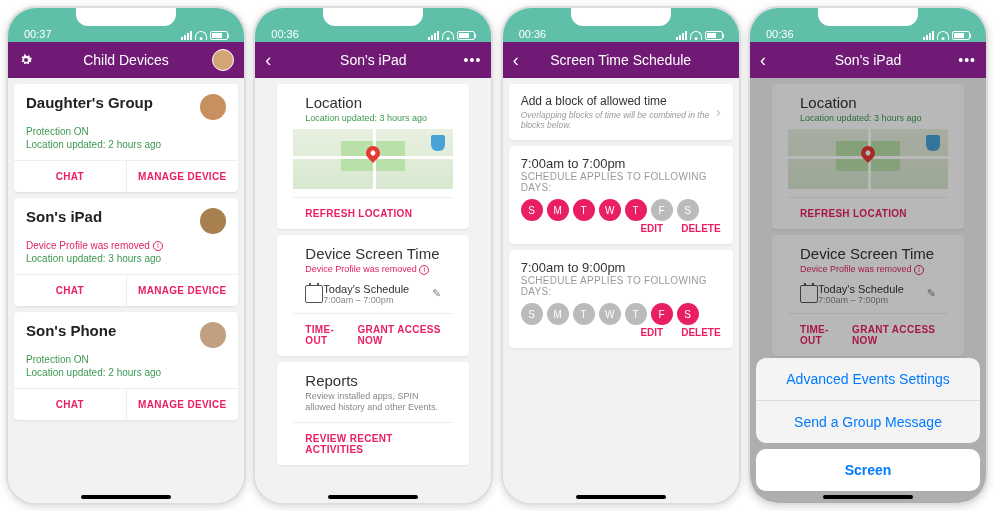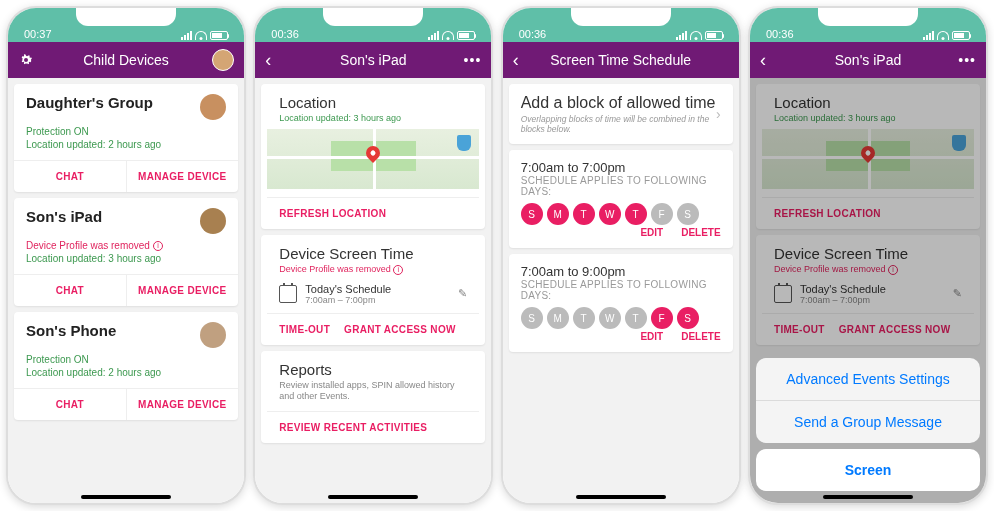--- a/index.html
+++ b/index.html
@@ -28,47 +28,47 @@
 .avatar.a2{background:#a88050}
 .avatar.a3{background:#c0a080}
 .status-on{font-size:10px;color:#3d9950;margin-top:6px}
 .status-warn{font-size:10px;color:#e0245e;margin-top:6px;display:flex;align-items:center;gap:3px}
 .status-loc{font-size:10px;color:#3d9950;margin-top:2px}
 .card-actions{display:flex;border-top:1px solid #eee;margin:10px -12px 0}
 .card-actions .btn{flex:1;text-align:center;padding:10px 0;font-size:10px;font-weight:600;color:#e91e63;letter-spacing:.3px}
 .card-actions .btn:first-child{border-right:1px solid #eee}
 
 
-.section{background:#fff;margin:6px 6px 0;border-radius:4px;padding:10px 18px;box-shadow:0 1px 2px rgba(0,0,0,0.08)}
+.section{background:#fff;margin:6px 22px 0;border-radius:4px;padding:10px 28px;box-shadow:0 1px 2px rgba(0,0,0,0.08)}
 .sec-title{font-size:15px;font-weight:400;color:#333}
 .sec-sub{font-size:9px;color:#3d9950;margin-top:2px}
 .sec-sub.warn{color:#e0245e}
 .sec-desc{font-size:9px;color:#888;margin-top:2px;line-height:1.3}
 .map{height:60px;margin-top:6px;margin-left:-12px;margin-right:-12px;background:linear-gradient(#e8f0e0,#d8e8d0);position:relative;overflow:hidden}
 .map::before{content:"";position:absolute;left:30%;top:20%;width:40%;height:50%;background:#b8e0a8}
 .road{position:absolute;background:#fff}
 .road.h{height:3px;width:100%;top:45%}
 .road.v{width:3px;height:100%;left:50%}
 .pin{position:absolute;left:50%;top:40%;transform:translate(-50%,-100%);width:14px;height:14px;background:#e53935;border-radius:50% 50% 50% 0;transform:translate(-50%,-50%) rotate(-45deg)}
 .pin::after{content:"";position:absolute;left:50%;top:50%;width:5px;height:5px;background:#fff;border-radius:50%;transform:translate(-50%,-50%)}
 .shield{position:absolute;right:8px;top:6px;width:14px;height:16px;background:#4aa3d8;border-radius:2px 2px 6px 6px}
 .sec-link{font-size:10px;font-weight:600;color:#e91e63;margin:8px -12px -10px;padding:10px 12px;border-top:1px solid #eee;display:flex;gap:14px}
 .sec-link span{letter-spacing:.3px}
-.sched-row{display:flex;align-items:center;gap:8px;margin-top:8px}
+.sched-row{display:flex;align-items:center;margin-top:8px}
 .cal-ico{width:18px;height:18px;border:1.5px solid #555;border-radius:2px;position:relative;flex-shrink:0}
 .cal-ico::before{content:"";position:absolute;top:-3px;left:3px;right:3px;height:2px;border-left:2px solid #555;border-right:2px solid #555}
 .sched-txt .t1{font-size:11px;font-weight:500;color:#333}
 .sched-txt .t2{font-size:9px;color:#888}
 .pencil{margin-left:auto;color:#888;font-size:11px}
 .info-ico{display:inline-flex;width:10px;height:10px;border:1px solid #e0245e;border-radius:50%;align-items:center;justify-content:center;font-size:7px;color:#e0245e}
 
 
 .sched-card{background:#fff;margin:6px 6px 0;border-radius:4px;padding:10px 12px;box-shadow:0 1px 2px rgba(0,0,0,0.08)}
 .add-block{display:flex;align-items:center;justify-content:space-between}
-.add-block .txt .l1{font-size:16px;color:#333}
+.add-block .txt .l1{font-size:12px;color:#333}
 .add-block .txt .l2{font-size:8.5px;color:#999;font-style:italic;margin-top:2px;line-height:1.2}
 .chev{color:#bbb;font-size:14px}
 .time-range{font-size:13px;color:#333}
 .days-lbl{font-size:10px;color:#999;letter-spacing:.3px;margin-top:0}
 .days{display:flex;gap:4px;margin-top:6px}
 .day{width:22px;height:22px;border-radius:50%;display:flex;align-items:center;justify-content:center;font-size:10px;font-weight:500;color:#fff}
 .day.on{background:#e91e63}
 .day.off{background:#bbb}
 .sched-acts{display:flex;justify-content:flex-end;gap:18px;margin-top:2px;font-size:10px;font-weight:600;color:#e91e63}
 

